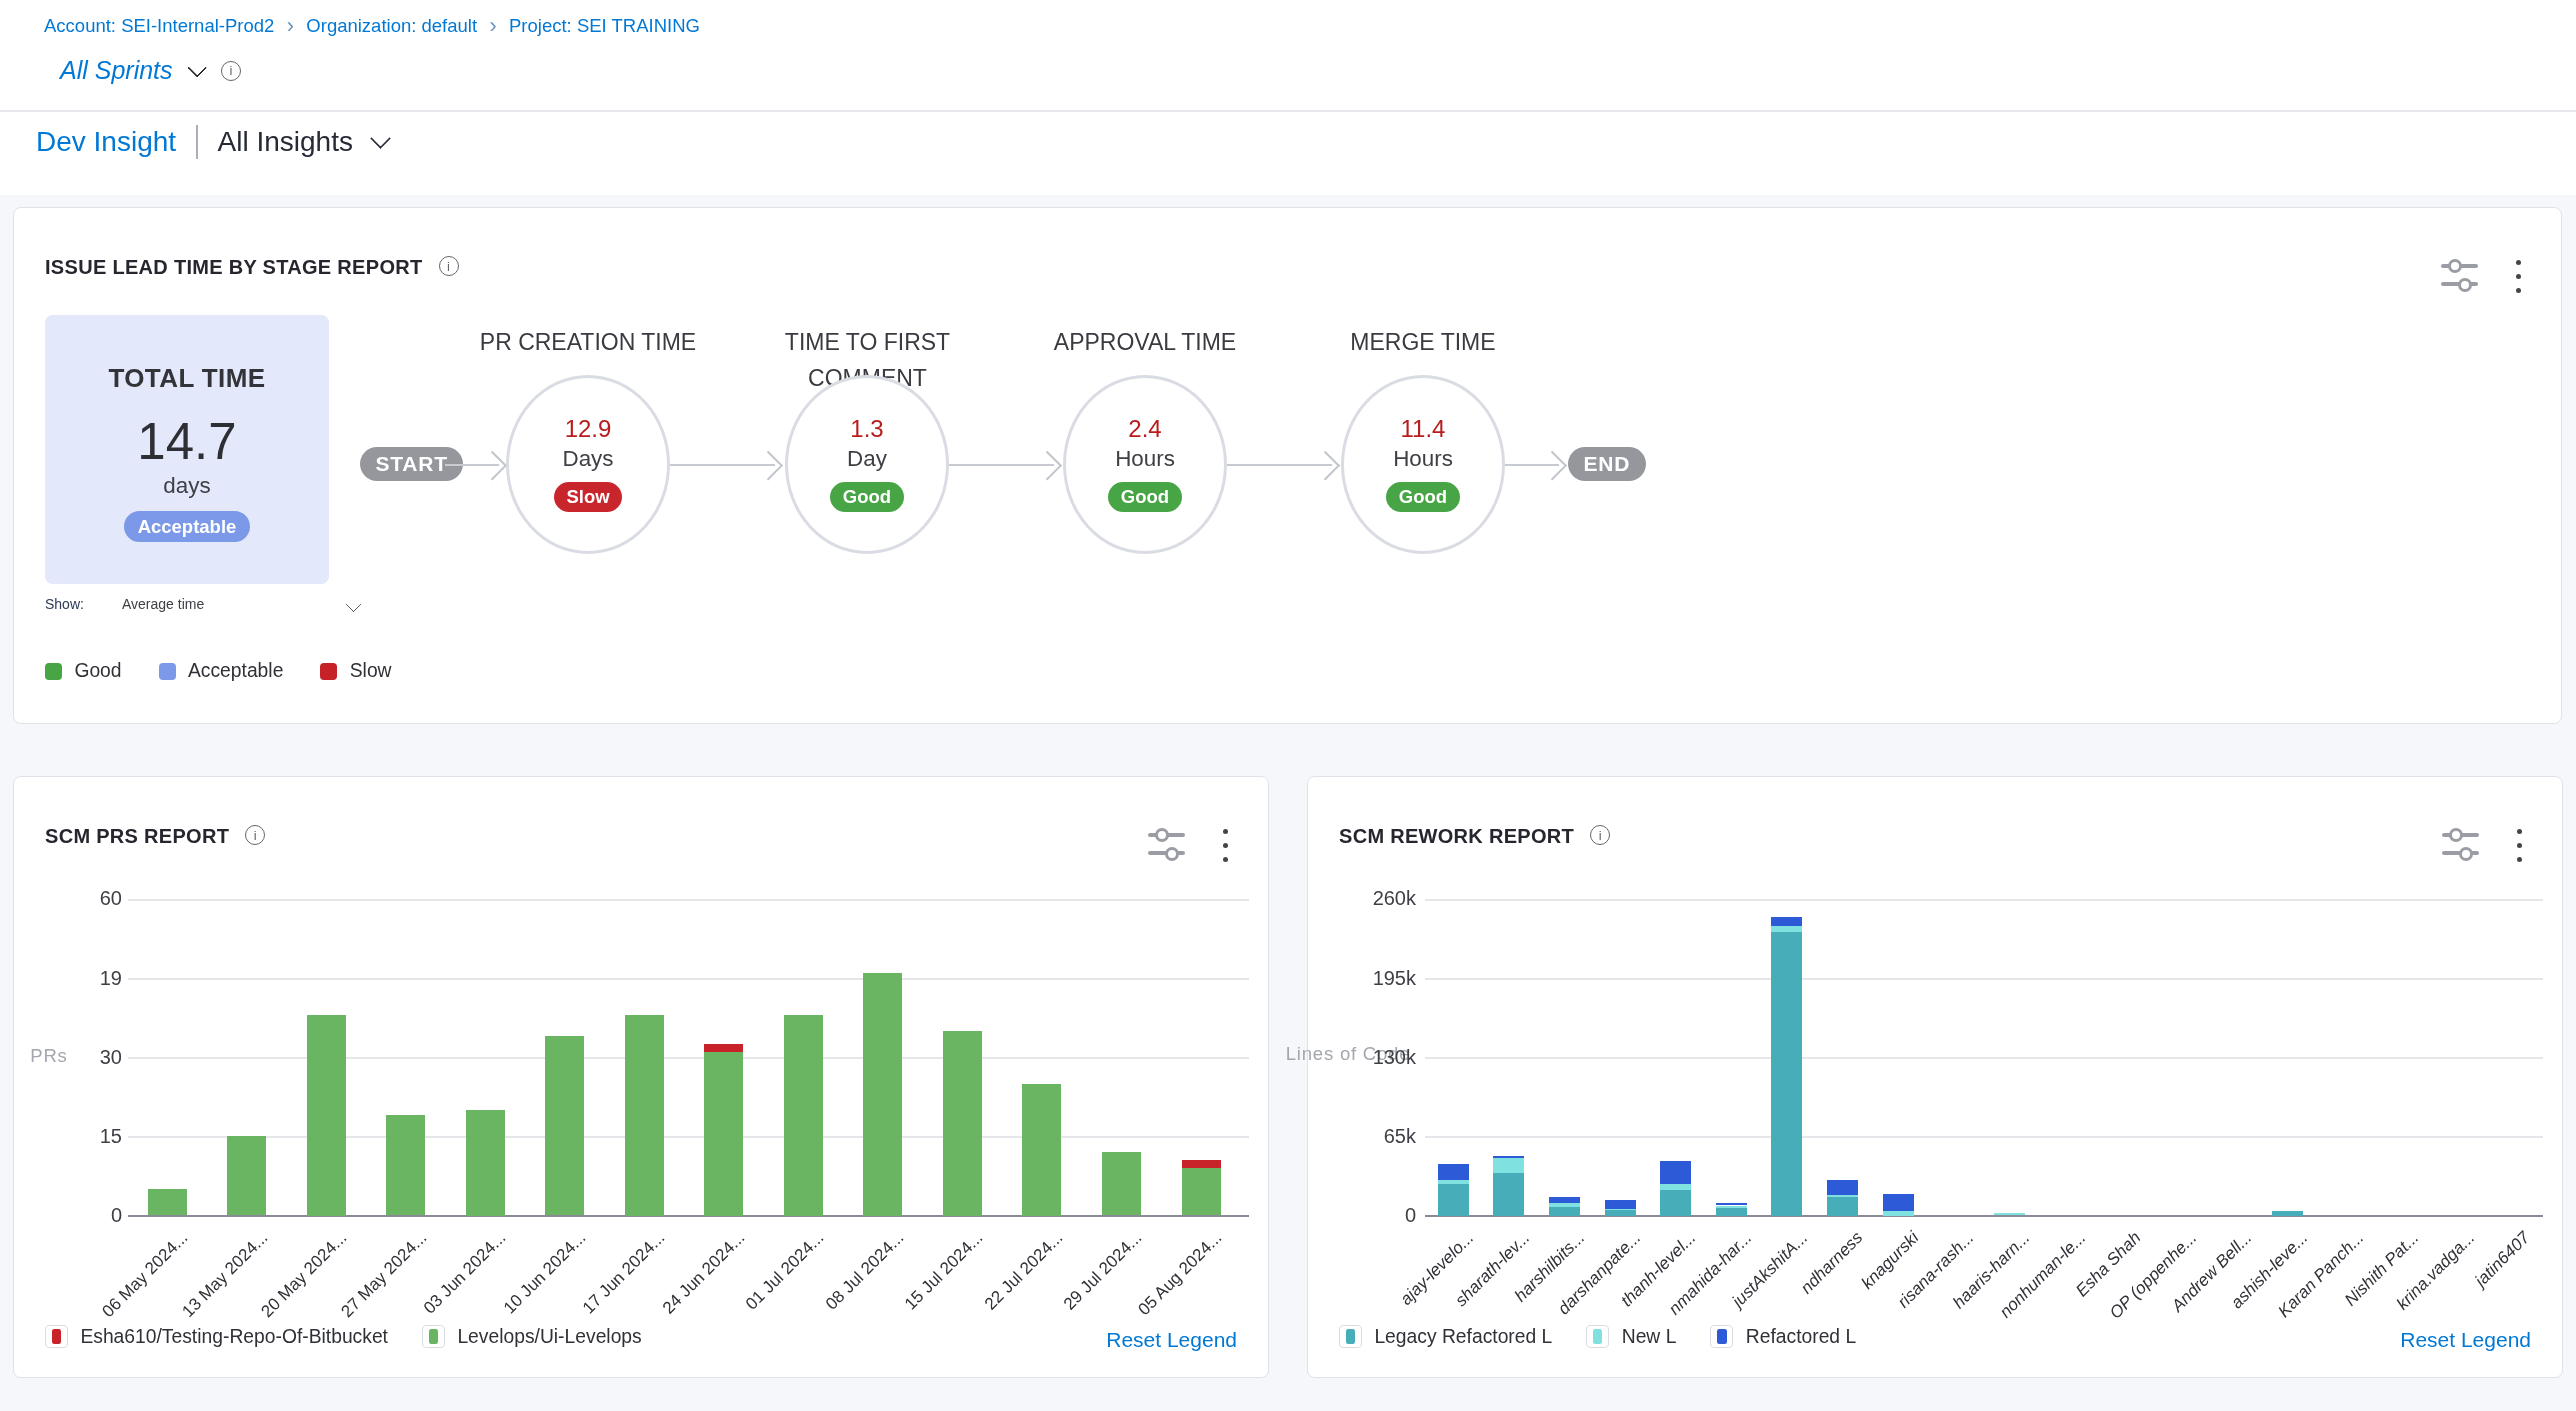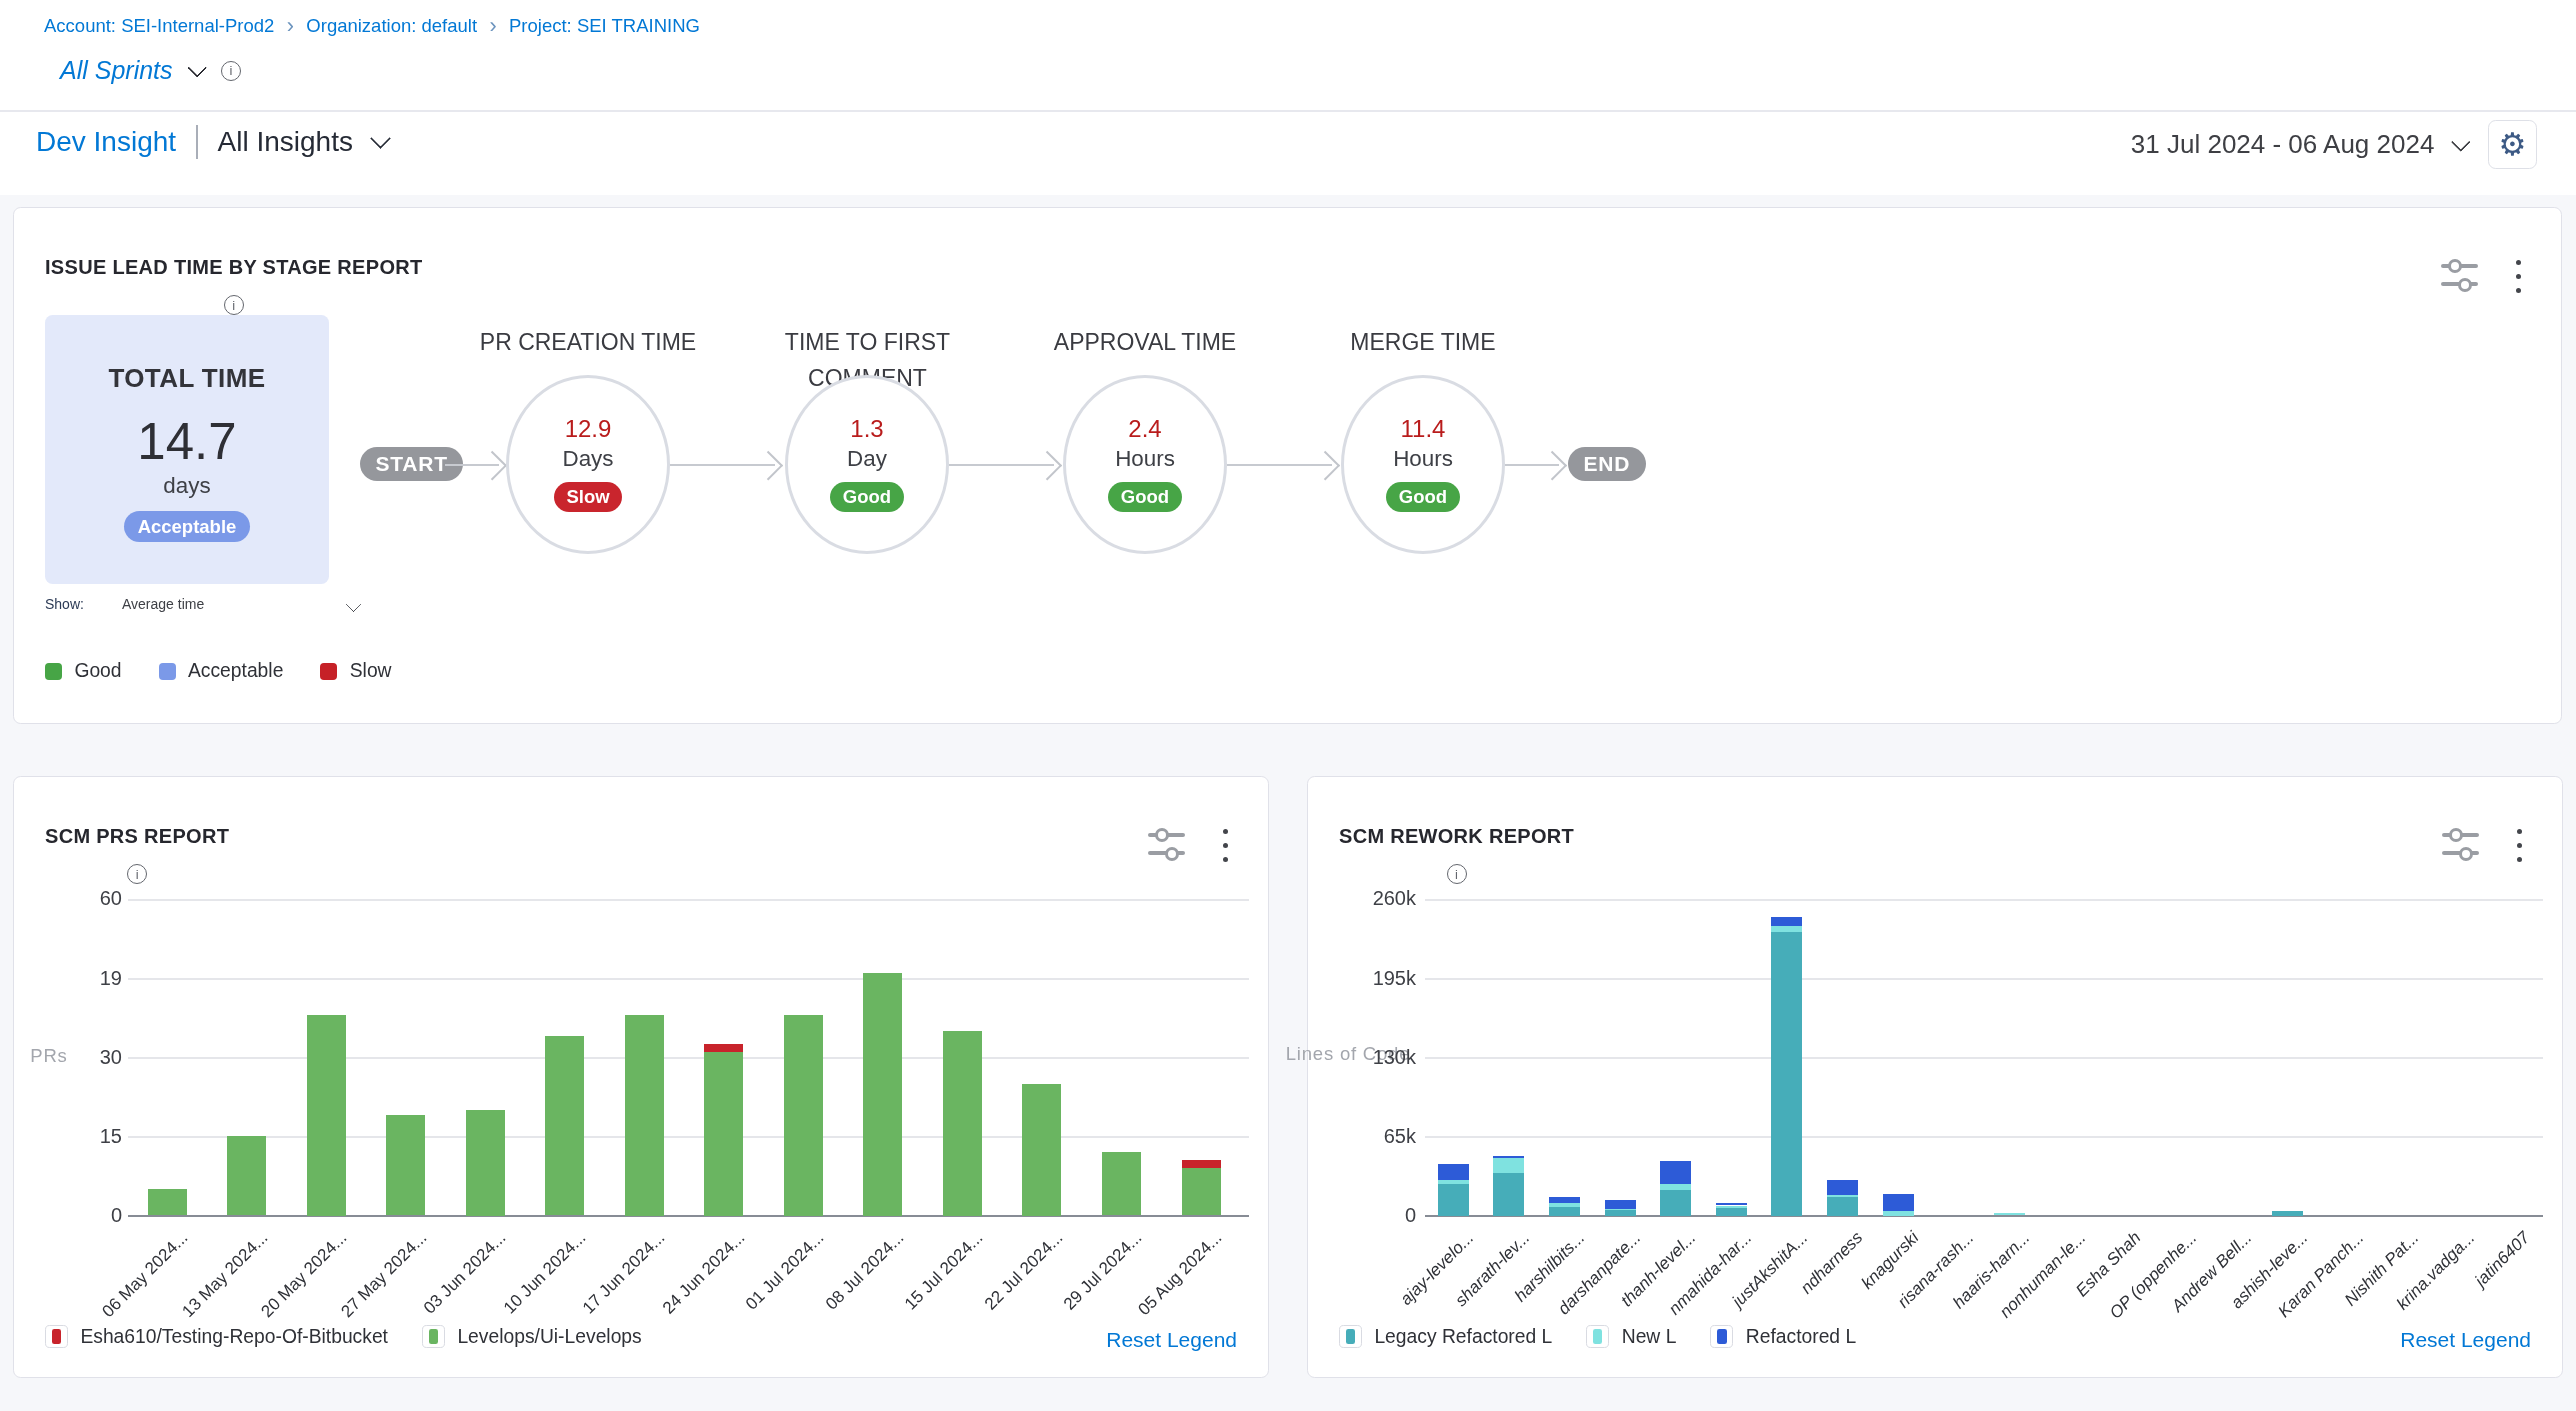--- a/index.html
+++ b/index.html
@@ -24,21 +24,21 @@
   .vbar{width:1.5px;height:34px;background:#A9AEB8;}
   .insight-name{color:#252A35;font-size:28px;}
   .hdr2-right{position:absolute;right:39px;top:120px;display:flex;align-items:center;gap:20px;}
   .date-range{font-size:26px;color:#3E3F44;}
   .gear-btn{width:49px;height:49px;border:1.5px solid #DEE0E7;border-radius:7.7px;background:#fff;
             display:flex;align-items:center;justify-content:center;box-sizing:border-box;cursor:pointer;}
   .gear{font-family:"DejaVu Sans",sans-serif;font-size:31px;color:#3D5A85;line-height:1;}
 
   
   .panel{position:absolute;background:#FFFFFF;border:1.5px solid #E0E1E9;border-radius:7.7px;box-sizing:border-box;}
-  .ptitle-row{position:absolute;left:31px;top:48px;display:flex;align-items:center;gap:16px;flex-direction:column;}
+  .ptitle-row{position:absolute;left:31px;top:48px;display:flex;gap:16px;}
   .ptitle{font-size:20px;font-weight:700;letter-spacing:0.3px;color:#26272E;}
   .picons{position:absolute;top:49px;right:37px;display:flex;gap:34px;align-items:center;}
   .sliders{width:37px;height:32px;position:relative;cursor:pointer;}
   .strack{position:absolute;left:0;width:37px;height:3.9px;background:#9A9DA3;border-radius:2.3px;}
   .sknob{position:absolute;width:14px;height:14px;border:3.9px solid #9A9DA3;border-radius:50%;
          background:#fff;box-sizing:border-box;}
   .kebab{display:flex;flex-direction:column;gap:8.5px;cursor:pointer;padding:3.1px;}
   .kdot{width:5.4px;height:5.4px;border-radius:50%;background:#43454B;}
 
   
@@ -102,27 +102,20 @@
       <span class="sprint">All Sprints</span>
       <span class="chev" style="width:12.4px;height:12.4px;margin-top:-4.6px"></span>
       <span class="info"></span>
     </div>
     <div class="hdr-divider"></div>
     <div class="hdr2-left">
       <span class="dev-insight">Dev Insight</span>
       <span class="vbar"></span>
       <span class="insight-name">All Insights</span>
       <span class="chev" style="width:13px;height:13px;margin-top:-6.2px;border-color:#252A35"></span>
-    </div>
-    <div class="hdr2-right">
-      <span class="date-range">31 Jul 2024  -  06 Aug 2024</span>
-      <span class="chev" style="width:11.6px;height:11.6px;margin-top:-5.4px;border-color:#3E3F44"></span>
-      <span class="gear-btn">
-          <span class="gear">⚙</span>
-        </span>
     </div>
   </div>
 
   <div class="panel" style="left:13px;top:207px;width:2549px;height:517px;">
     <div class="ptitle-row">
       <span class="ptitle">ISSUE LEAD TIME BY STAGE REPORT</span>
       <span class="info"></span>
     </div>
     <div class="picons">
       <span class="sliders">

